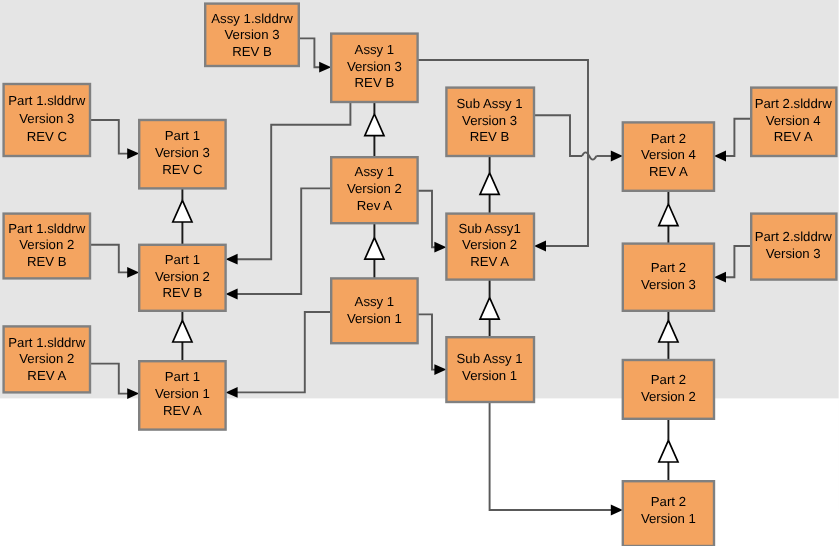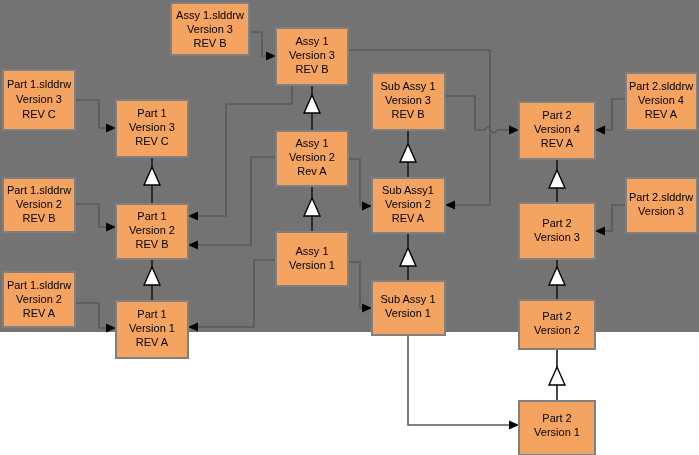--- a/index.html
+++ b/index.html
@@ -1,18 +1,18 @@
 <!DOCTYPE html>
 <html><head>
 <meta charset="utf-8">
 <style>
   html,body{margin:0;padding:0;background:#ffffff;}
   body{width:699px;height:455px;overflow:hidden;
        font-family:"Liberation Sans","DejaVu Sans",sans-serif;}
-  #diagram-root{position:relative;width:699px;height:332px;background:#737373;}
+  #diagram-root{position:relative;width:699px;height:332px;background:#e5e5e5;}
   svg#diagram-svg{position:absolute;left:0;top:0;width:699px;height:455px;display:block;}
   .node-rect{fill:#f4a460;stroke:#808080;stroke-width:2;}
   .node-text{font-family:"Liberation Sans","DejaVu Sans",sans-serif;
              font-size:11px;fill:#000000;text-anchor:middle;dominant-baseline:middle;}
   .conn{fill:none;stroke:#595959;stroke-width:1.6;}
   .conn-dark{fill:none;stroke:#1a1a1a;stroke-width:1.6;}
   .arrowhead{fill:#000000;stroke:none;}
   .tri-open{fill:#ffffff;stroke:#000000;stroke-width:1.4;}
 </style>
 </head>

